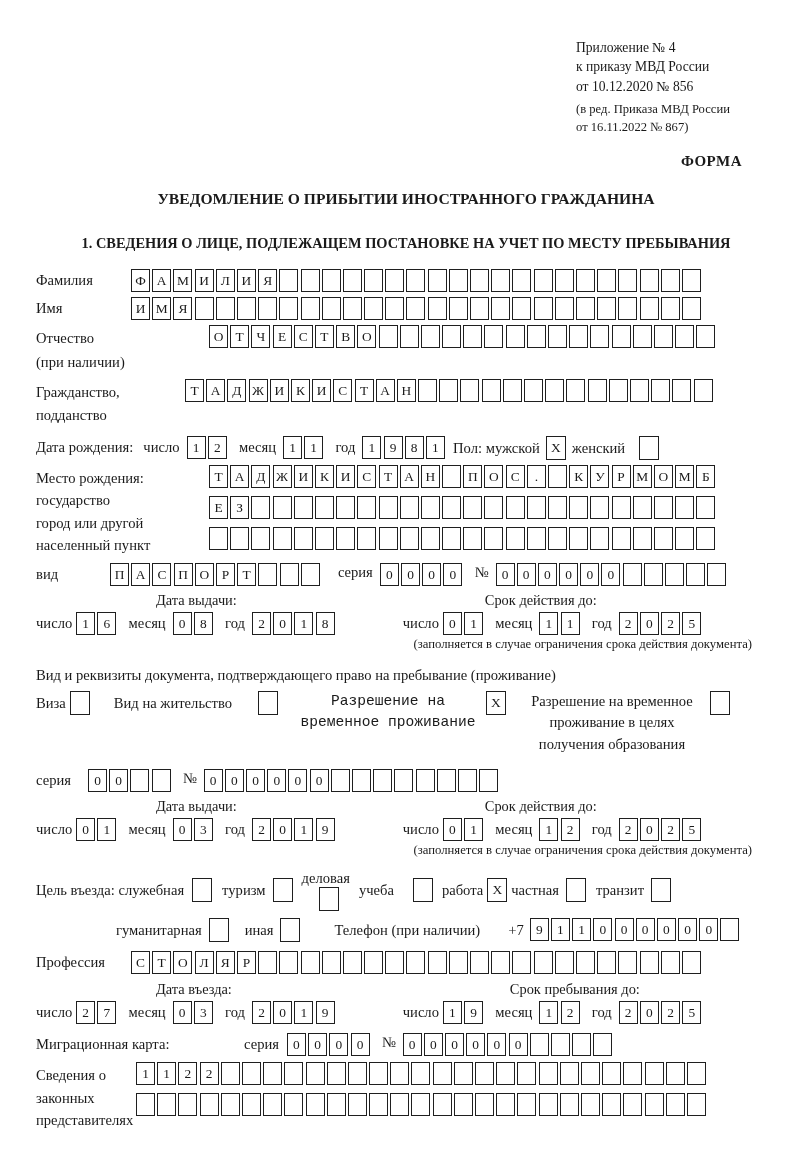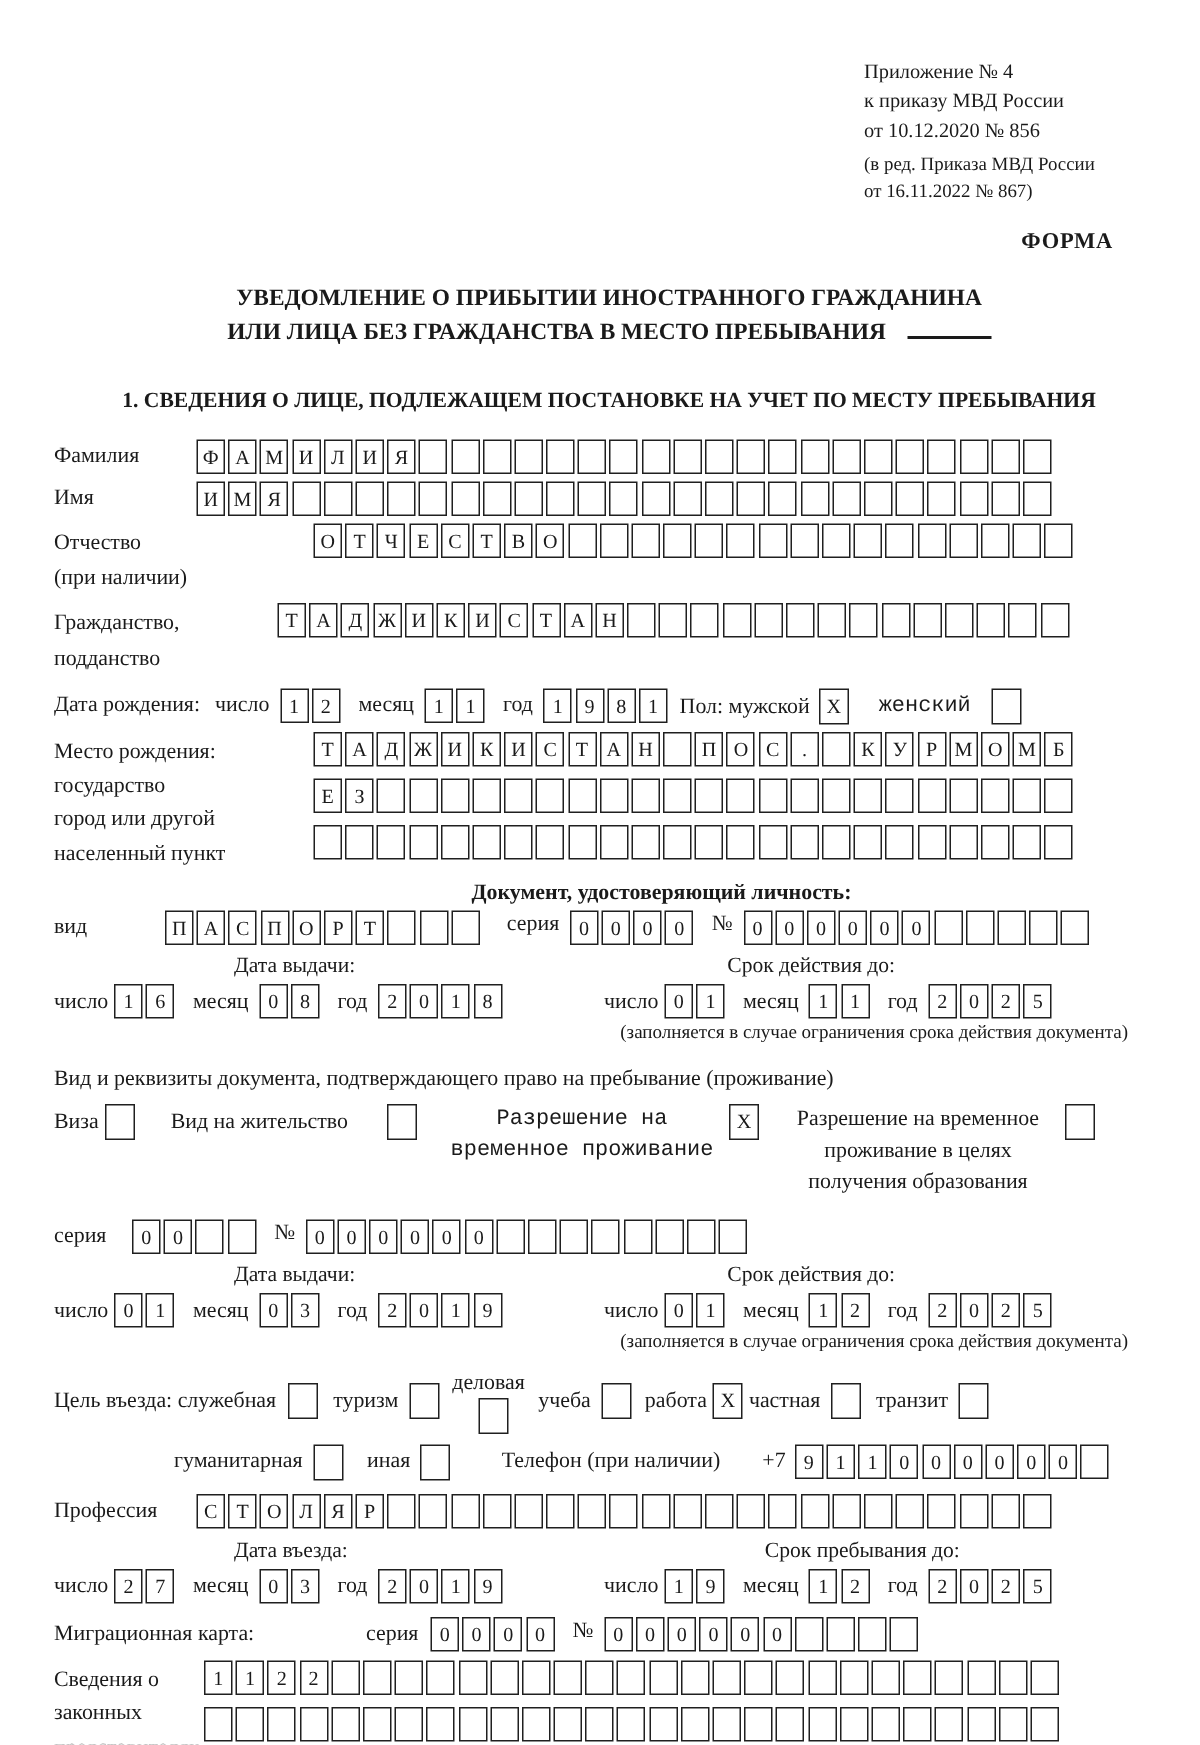--- a/index.html
+++ b/index.html
@@ -45,21 +45,21 @@
   .date-row .grp{display:inline-flex;align-items:center;}
   .date-row .rgap{width:66px;}
   .note-r{font-size:12.7px;text-align:right;padding-right:24px;margin-top:2px;}
   .intro{margin-top:10px;line-height:1.7;}
   .visa-row{display:flex;align-items:flex-start;margin-top:4px;}
   .optblock{text-align:center;line-height:1.45;}
   .purpose-row{display:flex;align-items:center;margin-top:10px;flex-wrap:nowrap;}
   .purpose-row2{display:flex;align-items:center;margin-top:7px;}
   .opt{display:inline-flex;align-items:center;}
   .opt .cbox{margin-left:7px;}
-  .mlab{margin-left:20px;font-family:Liberation Mono, monospace;}
+  .mlab{margin-left:6px;}
   .bp-rows .boxes{margin-bottom:8px;display:flex;}
 </style>
 </head>
 <body>
 
 <div class="page">
 
   <div class="appendix">
     <div>
         <div>Приложение № 4</div>
@@ -68,21 +68,20 @@
       </div>
     <div class="rev">
         <div>(в ред. Приказа МВД России</div>
         <div>от 16.11.2022 № 867)</div>
       </div>
   </div>
   <div class="forma">ФОРМА</div>
 
   <div class="title">
     <div>УВЕДОМЛЕНИЕ О ПРИБЫТИИ ИНОСТРАННОГО ГРАЖДАНИНА</div>
-    <div><span>ИЛИ ЛИЦА БЕЗ ГРАЖДАНСТВА В МЕСТО ПРЕБЫВАНИЯ</span><span class="uline"></span></div>
   </div>
 
   <div class="sec-head">1. СВЕДЕНИЯ О ЛИЦЕ, ПОДЛЕЖАЩЕМ ПОСТАНОВКЕ НА УЧЕТ ПО МЕСТУ ПРЕБЫВАНИЯ</div>
 
   <div class="frow" style="margin-top:17px;">
     <span class="lab w95">Фамилия</span>
     <span class="boxes">
         <span class="cell">Ф</span>
         <span class="cell">А</span>
         <span class="cell">М</span>
@@ -328,21 +327,20 @@
           <span class="cell"></span>
           <span class="cell"></span>
           <span class="cell"></span>
           <span class="cell"></span>
           <span class="cell"></span>
           <span class="cell"></span>
         </span>
     </span>
   </div>
 
-  <div class="doc-head">Документ, удостоверяющий личность:</div>
   <div class="frow">
     <span class="lab" style="width:74px;">вид</span>
     <span class="boxes">
         <span class="cell">П</span>
         <span class="cell">А</span>
         <span class="cell">С</span>
         <span class="cell">П</span>
         <span class="cell">О</span>
         <span class="cell">Р</span>
         <span class="cell">Т</span>
@@ -514,21 +512,21 @@
     <span>Цель въезда: служебная</span>
     <span class="cbox" style="margin-left:8px;"></span>
     <span class="opt" style="margin-left:10px;">
         <span>туризм</span>
         <span class="cbox"></span>
       </span>
     <span class="opt" style="margin-left:9px;flex-direction:column;">
         <span>деловая</span>
         <span class="cbox"></span>
       </span>
-    <span class="opt" style="margin-left:9px;">
+    <span class="opt" style="margin-left:9px;gap:12px;">
         <span>учеба</span>
         <span class="cbox"></span>
       </span>
     <span class="opt" style="margin-left:9px;">
         <span>работа</span>
         <span class="cbox" style="margin-left:4px;">X</span>
       </span>
     <span class="opt" style="margin-left:4px;">
         <span>частная</span>
         <span class="cbox"></span>

